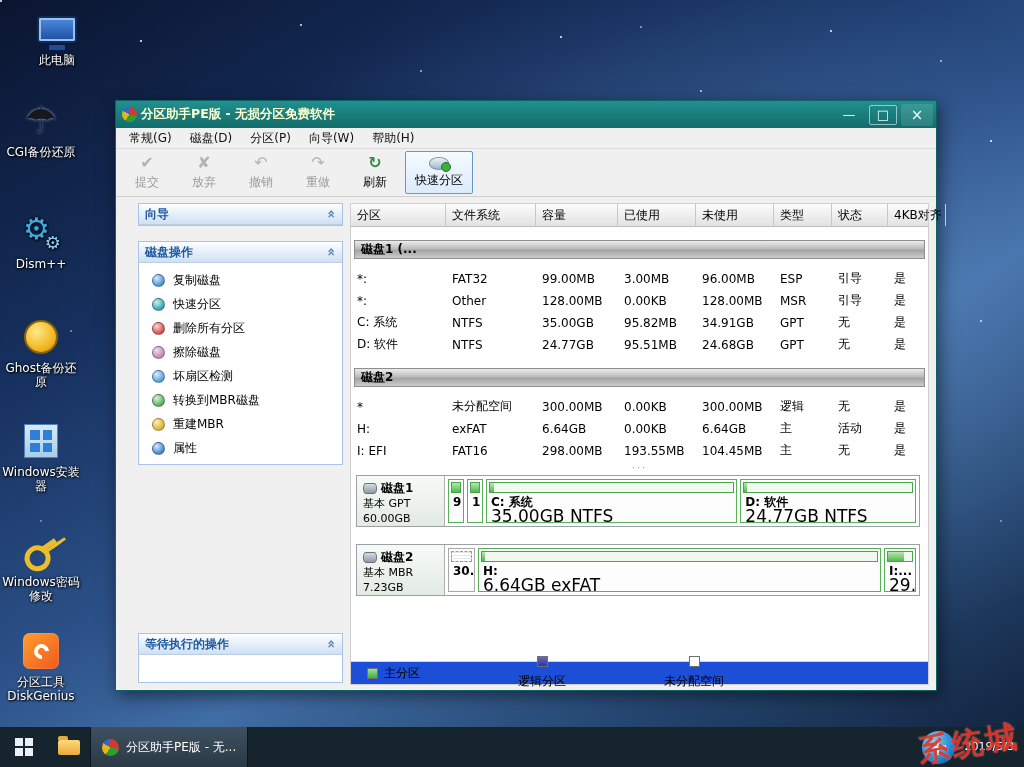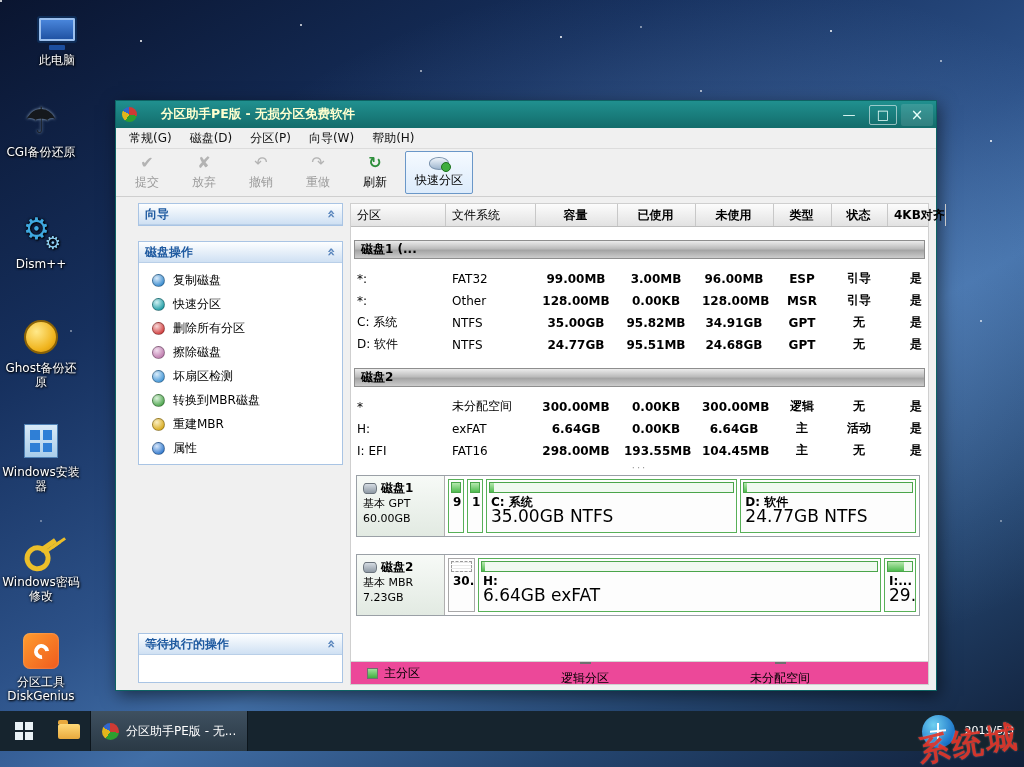--- a/index.html
+++ b/index.html
@@ -41,21 +41,21 @@
   .i-dg { width:36px; height:36px; border-radius:7px; background:linear-gradient(135deg,#ff9d2e,#ef5a1e);
     display:flex; align-items:center; justify-content:center; box-shadow:inset 0 0 2px #fff6; }
   .i-dg span { width:15px; height:15px; border:4px solid #fff; border-radius:50%; border-right-color:transparent; transform:rotate(40deg); }
 
   
   .win { position:absolute; left:115px; top:100px; width:822px; height:591px; background:#f0f0f0;
     border:1px solid #0d6363; box-shadow:3px 5px 16px rgba(0,0,0,.5); display:flex; flex-direction:column; font-size:12px; }
   .titlebar { height:27px; flex:0 0 27px; background:linear-gradient(#20908f,#136c6b); display:flex; align-items:center; padding:0 3px 0 6px; }
   .app-ico { width:15px; height:15px; border-radius:50%;
     background: conic-gradient(#cf3a33 0 100deg, #2f9e2f 100deg 215deg, #e2b61c 215deg 300deg, #3366cc 300deg 360deg); }
-  .title { color:#ffffcf; font-weight:bold; font-size:12.5px; margin-left:24px; flex:1; white-space:nowrap; }
+  .title { color:#ffffcf; font-weight:bold; font-size:12.5px; margin-left:4px; flex:1; white-space:nowrap; }
   .winbtn { width:32px; height:22px; display:flex; align-items:center; justify-content:center; color:#eafffb; font-size:13px; }
   .winbtn.max { border:1px solid rgba(255,255,255,.55); height:20px; width:28px; margin:0 4px; border-radius:2px; }
   .winbtn.close { background:rgba(255,255,255,.12); border-radius:2px; font-size:15px; }
   .menubar { height:21px; flex:0 0 21px; background:#f0f0f0; border-bottom:1px solid #dcdcdc; display:flex; align-items:center; padding-left:4px; }
   .menu-item { padding:2px 9px; color:#111; }
   .toolbar { height:48px; flex:0 0 48px; background:#f0f0f0; border-bottom:1px solid #cfcfcf;
     display:flex; align-items:center; padding:2px 4px; gap:3px; }
   .tbtn { width:54px; height:43px; display:flex; flex-direction:column; align-items:center; justify-content:center; gap:2px; border:1px solid transparent; }
   .tbtn .tico { height:18px; line-height:18px; font-size:16px; color:#444; }
   .tbtn.disabled { color:#9b9b9b; }
@@ -92,55 +92,55 @@
   .ci10 { background:radial-gradient(circle at 35% 30%, #daf2da, #53a853 75%); }
   .ci11 { background:radial-gradient(circle at 35% 30%, #faeec0, #d9ad25 75%); }
   .ci12 { background:radial-gradient(circle at 35% 30%, #d6e6fa, #3a7fd0 75%); }
 
   
   .main { flex:1; background:#fff; border:1px solid #cfcfcf; display:flex; flex-direction:column; min-width:0; }
   .trow { display:grid; grid-template-columns:95px 90px 82px 78px 78px 58px 56px 58px; }
   .thead { background:linear-gradient(#fcfcfc,#e2e2e2); border-bottom:1px solid #bdbdbd; }
   .thead .c { border-right:1px solid #c8c8c8; }
   .c { padding:3px 8px 2px 6px; white-space:nowrap; overflow:hidden; }
-  .c.r { text-align:center;font-weight:bold; }
+  .c.r { text-align:left; }
   .gbar { margin:13px 3px 8px 3px; height:19px; display:flex; align-items:center; padding-left:6px; font-weight:bold;
     background:linear-gradient(#ececec 0%,#bcbcbc 45%,#a4a4a4 55%,#cccccc 100%); border:1px solid #8e8e8e; }
   .drow { height:22px; align-items:center; }
 
   .splitter { height:12px; display:flex; align-items:center; justify-content:center; color:#9a9a9a; font-size:10px; letter-spacing:2px; }
 
   .diskarea { flex:1; padding:2px 8px 0 5px; overflow:hidden; }
-  .dpanel { height:62px; border:1px solid #9aa0a6; display:flex; margin-bottom:17px; background:#fff; }
+  .dpanel { height:52px; border:1px solid #9aa0a6; display:flex; margin-bottom:17px; background:#fff; }
   .dinfo { width:88px; flex:0 0 88px; border-right:1px solid #b0b0b0; background:linear-gradient(#f7faf7,#e2eae2);
     padding:5px 6px; font-size:11px; line-height:15px; }
   .dinfo b { font-size:12px; }
   .hd { display:inline-block; width:14px; height:11px; background:linear-gradient(#d4dbe2,#8f9aa5);
     border:1px solid #6a737c; border-radius:3px/5px; margin-right:4px; vertical-align:-2px; }
   .dparts { flex:1; display:flex; gap:3px; padding:3px; min-width:0; }
   .part { border:1px solid #58b058; background:#fdfdfd; display:flex; flex-direction:column; overflow:hidden; min-width:0; }
   .part .bar { height:11px; flex:0 0 11px; margin:2px 2px 2px 2px; border:1px solid #4aa54a; position:relative; background:#f0f9f0; }
   .part .fill { position:absolute; left:0; top:0; bottom:0; background:linear-gradient(#b6e8ae,#4fba4f); }
   .plabel { font-size:12px; font-weight:bold; padding:0 4px; line-height:15px; white-space:nowrap; }
   .psub { font-size:17px; padding:0 4px; line-height:13px; white-space:nowrap; }
   .part.unalloc { border-color:#a8a8a8; }
   .part.unalloc .bar { border:1px dashed #9a9a9a;
     background:repeating-linear-gradient(0deg,#fff 0 2px,#e8e8e8 2px 3px); }
 
-  .legend { margin-top:auto; height:23px; flex:0 0 23px; border-top:1px solid #d4d4d4; background:#ec4899;
-    display:flex; padding-left:16px;gap:43px; }
+  .legend { margin-top:auto; height:23px; flex:0 0 23px; border-top:1px solid #d4d4d4; background:#1d4ed8;
+    display:flex; align-items:center; padding-left:16px; }
   .lg { display:flex; align-items:center; gap:6px; }
   .lg + .lg { margin-left:98px;flex-direction:column; }
   .sw { width:11px; height:11px; border:1px solid #6f6f6f; }
   .sw.primary { background:linear-gradient(#9fe09a,#3fae3f); }
   .sw.logical { background:linear-gradient(#6a6ac0,#32329a); }
   .sw.unalloc { background:#fff; }
 
   
-  .taskbar { position:absolute; left:0; right:0; bottom:16px; height:40px; background:#16242e; display:flex; align-items:stretch; z-index:50; }
+  .taskbar { position:absolute; left:0; right:0; bottom:0; height:40px; background:#16242e; display:flex; align-items:stretch; z-index:50; }
   .start { width:48px; display:flex; align-items:center; justify-content:center; }
   .winlogo { display:grid; grid-template-columns:8px 8px; grid-auto-rows:8px; gap:2px; }
   .winlogo span { background:#e9f1f6; }
   .tb-explorer { width:42px; display:flex; align-items:center; justify-content:center; }
   .folder { width:22px; height:15px; background:linear-gradient(#ffd978,#e8a93d); border-radius:2px; position:relative; }
   .folder:before { content:""; position:absolute; top:-4px; left:0; width:10px; height:4px; background:#e8a93d; border-radius:2px 2px 0 0; }
   .tb-app { display:flex; align-items:center; gap:7px; padding:0 11px; max-width:175px;
     background:linear-gradient(#3e5060,#2a3945); border-left:1px solid #0c151c; border-right:1px solid #0c151c; }
   .tb-app .app-ico { width:17px; height:17px; flex:0 0 17px; }
   .tb-app .lbl { color:#fff; font-size:12px; white-space:nowrap; overflow:hidden; }

